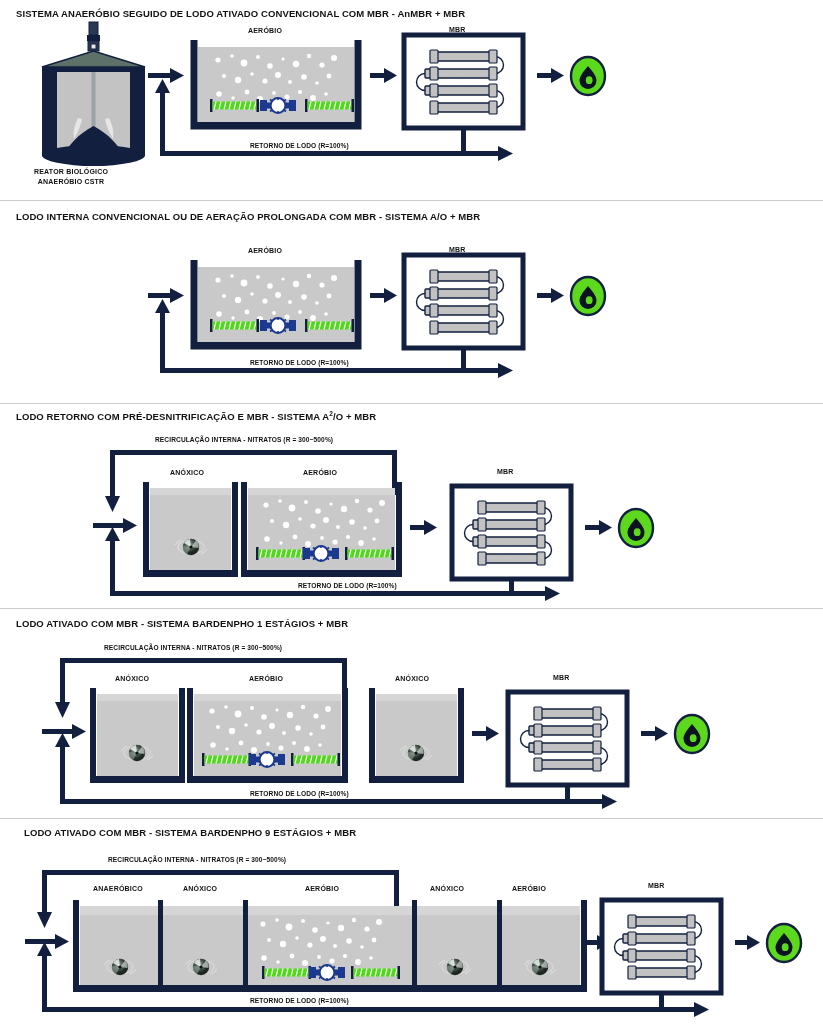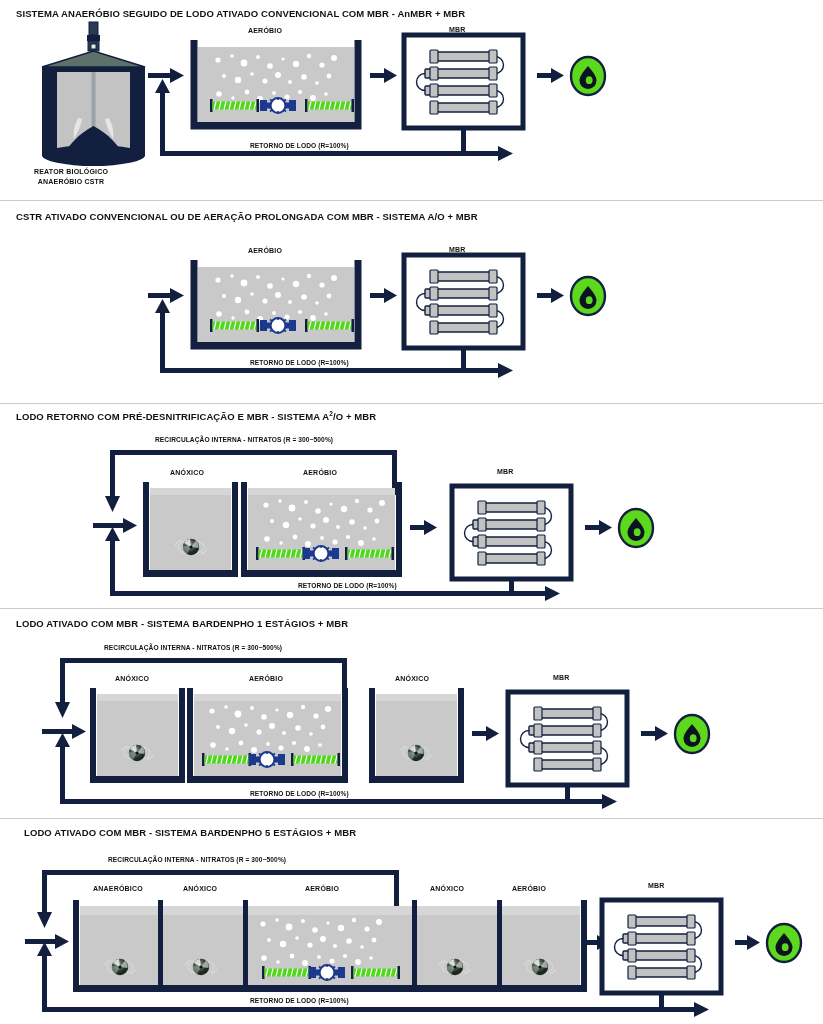--- a/index.html
+++ b/index.html
@@ -229,21 +229,21 @@
   <div class="tank-label" style="left:449px;top:26px;">MBR</div>
   <div class="flow-label" style="left:250px;top:142px;">RETORNO DE LODO (R=100%)</div>
   <div class="cap-label" style="left:34px;top:167px;">
     <span>REATOR BIOLÓGICO</span><br>
     <span>ANAERÓBIO CSTR</span>
   </div>
 </div>
 <div class="rule" style="top:200px;"></div>
 
 <div class="section" style="top:205px;height:198px;">
-  <div class="sec-title" style="left:16px;top:6px;">CSTR ATIVADO CONVENCIONAL OU DE AERAÇÃO PROLONGADA COM MBR - SISTEMA A/O + MBR</div>
+  <div class="sec-title" style="left:16px;top:6px;">LODO INTERNA CONVENCIONAL OU DE AERAÇÃO PROLONGADA COM MBR - SISTEMA A/O + MBR</div>
 
   <svg width="823" height="198">
     <g class="navy">
       <rect x="148" y="88" width="24" height="5"></rect>
       <polygon points="170,83 184,90.5 170,98"></polygon>
     </g>
 
     <g>
       <rect x="198" y="62" width="156" height="75" fill="#c9c9c9"></rect>
       <use href="#bub" x="210" y="65" fill="#ffffff"></use>
@@ -463,21 +463,21 @@
   <div class="flow-label" style="left:104px;top:31px;">RECIRCULAÇÃO INTERNA - NITRATOS (R = 300~500%)</div>
   <div class="tank-label" style="left:115px;top:62px;">ANÓXICO</div>
   <div class="tank-label" style="left:249px;top:62px;">AERÓBIO</div>
   <div class="tank-label" style="left:395px;top:62px;">ANÓXICO</div>
   <div class="tank-label" style="left:553px;top:61px;">MBR</div>
   <div class="flow-label" style="left:250px;top:177px;">RETORNO DE LODO (R=100%)</div>
 </div>
 <div class="rule" style="top:818px;"></div>
 
 <div class="section" style="top:822px;height:202px;">
-  <div class="sec-title" style="left:24px;top:5px;">LODO ATIVADO COM MBR - SISTEMA BARDENPHO 5 ESTÁGIOS + MBR</div>
+  <div class="sec-title" style="left:24px;top:5px;">LODO ATIVADO COM MBR - SISTEMA BARDENPHO 9 ESTÁGIOS + MBR</div>
 
   <svg width="823" height="202">
     <g class="navy">
       <rect x="42" y="48" width="357" height="5"></rect>
       <rect x="394" y="48" width="5" height="44"></rect>
       <rect x="42" y="48" width="5" height="46"></rect>
       <polygon points="37,90 44.5,106 52,90"></polygon>
     </g>
 
     <g class="navy">

